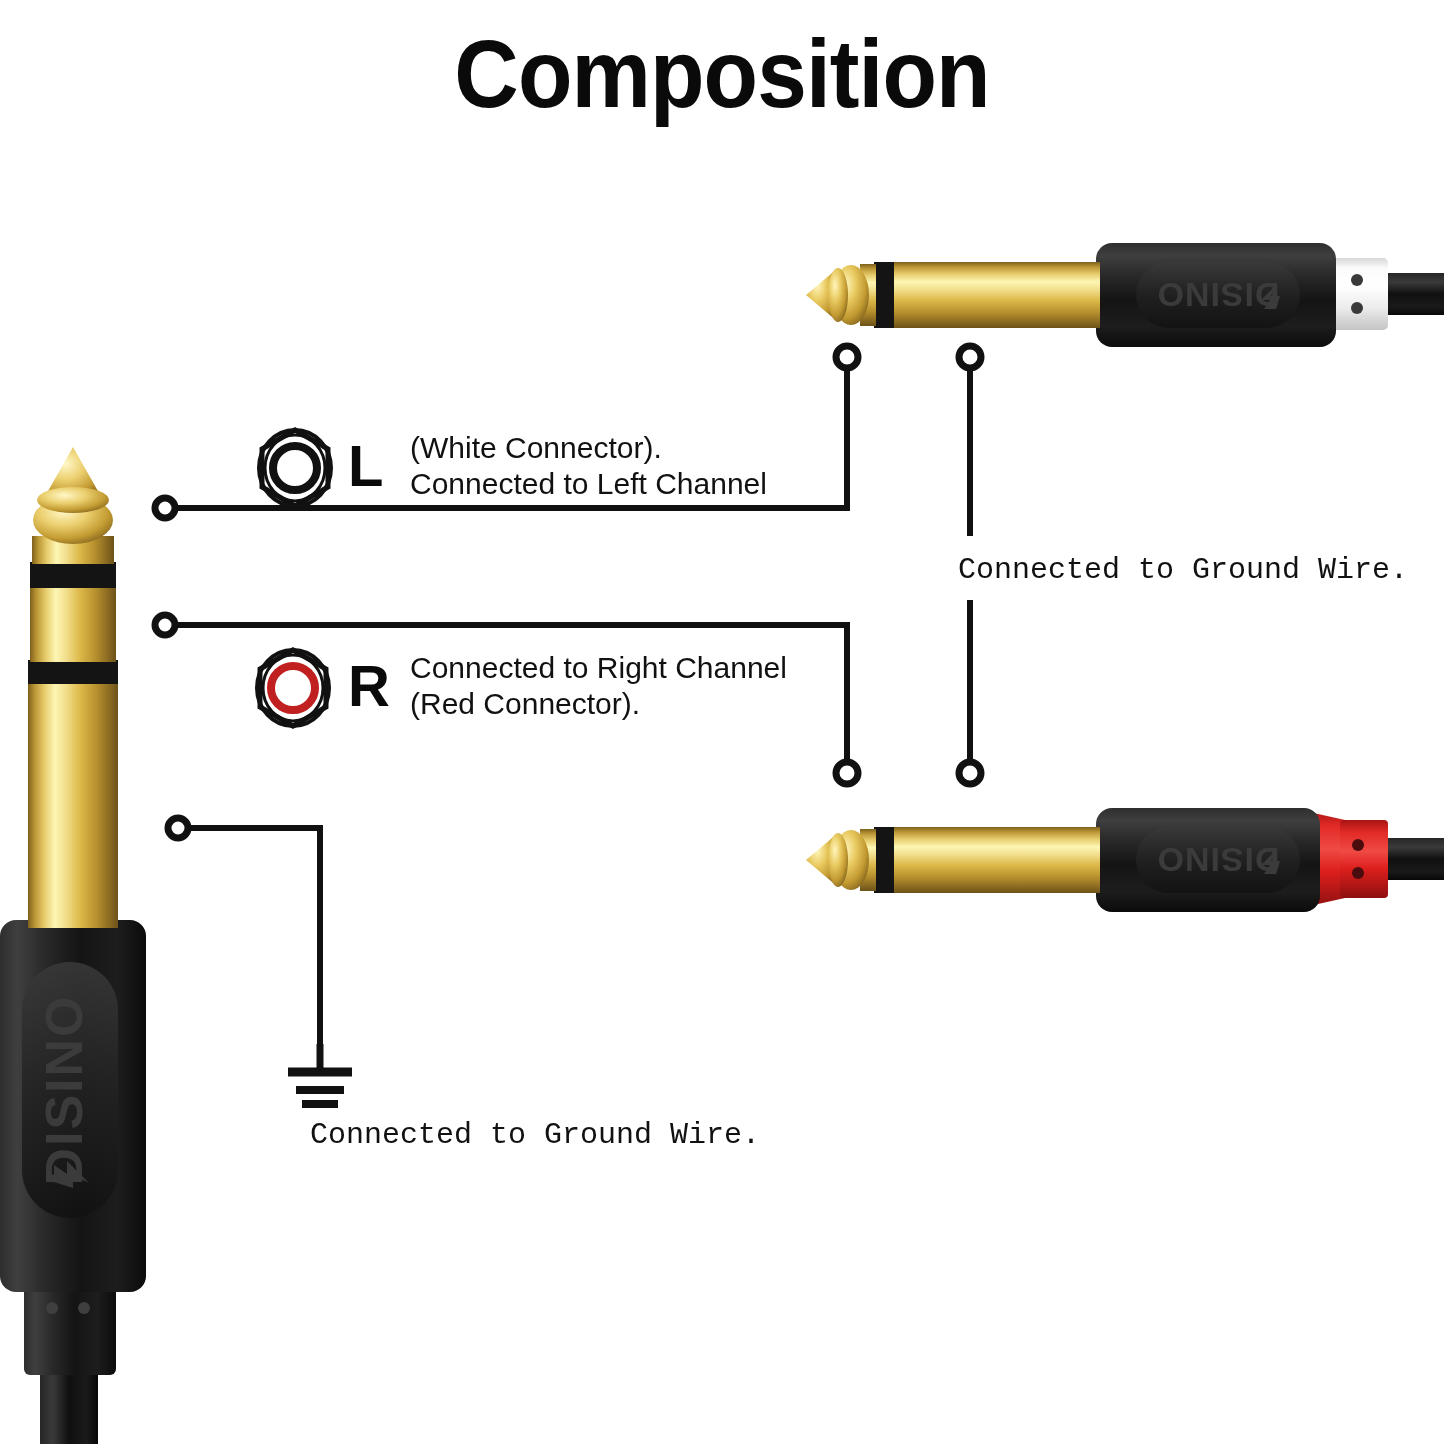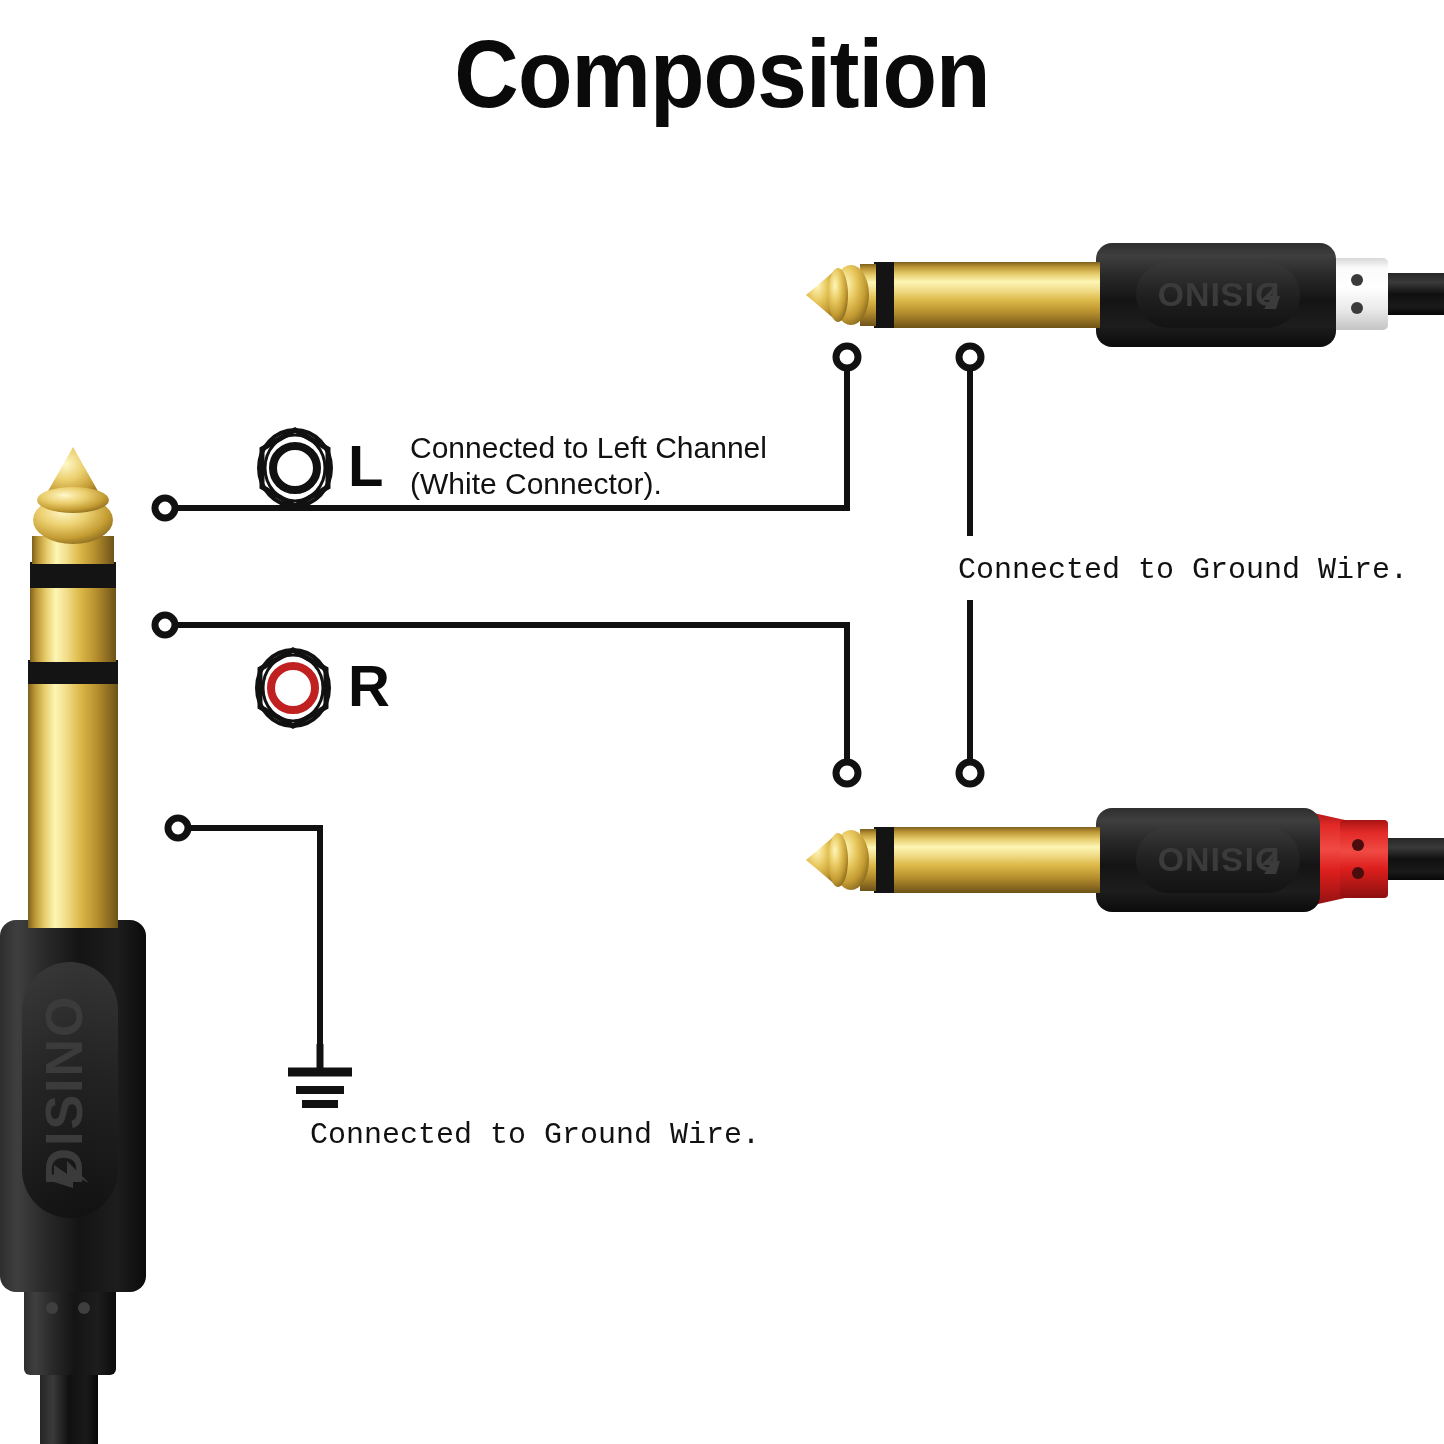--- a/index.html
+++ b/index.html
@@ -267,25 +267,27 @@
     <g stroke="#111111" stroke-linecap="butt" fill="none">
       <line x1="320" y1="1044" x2="320" y2="1070" stroke-width="7"></line>
       <line x1="288" y1="1072" x2="352" y2="1072" stroke-width="9"></line>
       <line x1="296" y1="1090" x2="344" y2="1090" stroke-width="8"></line>
       <line x1="302" y1="1104" x2="338" y2="1104" stroke-width="8"></line>
     </g>
   </svg>
 
   <div class="chan-letter" style="left:348px;top:437px;">L</div>
   <div class="tl" style="left:410px;top:430px;">
+    <span>(White Connector).</span>
     <span>Connected to Left Channel</span>
-    <span>(White Connector).</span>
   </div>
 
   <div class="chan-letter" style="left:348px;top:657px;">R</div>
   <div class="tl" style="left:410px;top:650px;">
+    <span>Connected to Right Channel</span>
+    <span>(Red Connector).</span>
   </div>
 
   <div class="callout-text" style="left:958px;top:553px;">Connected to Ground Wire.</div>
 
   <div class="callout-text" style="left:310px;top:1118px;">Connected to Ground Wire.</div>
 
 </div>
 
 </body></html>

